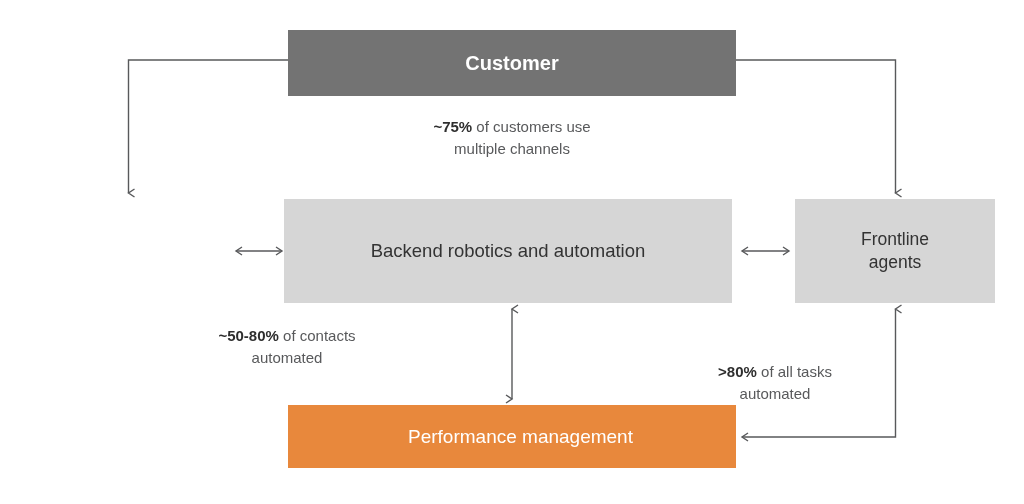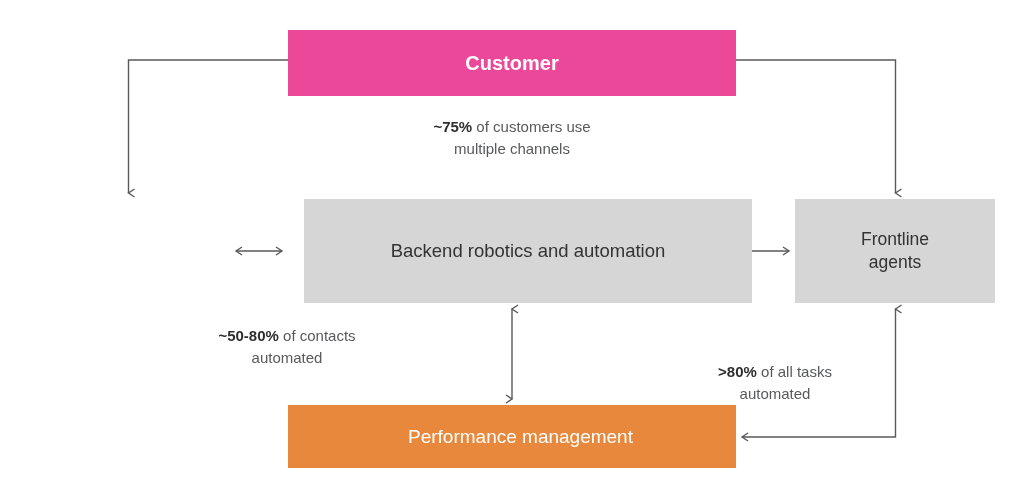--- a/index.html
+++ b/index.html
@@ -39,21 +39,21 @@
   }
   .node-label {
     display: block;
     padding: 0 8px;
   }
   .node-customer {
     left: 288px;
     top: 30px;
     width: 448px;
     height: 66px;
-    background: #ec4899;
+    background: #737373;
     color: #ffffff;
     font-size: 20px;
     font-weight: bold;
   }
   .node-performance {
     left: 288px;
     top: 405px;
     width: 448px;
     height: 63px;
     background: #e8883c;
@@ -68,21 +68,21 @@
     font-size: 17.5px;
     font-weight: normal;
   }
   .node-selfservice {
     left: 30px;
     top: 199px;
     width: 200px;
     height: 104px;
   }
   .node-backend {
-    left: 304px;
+    left: 284px;
     top: 199px;
     width: 448px;
     height: 104px;
     font-size: 18.5px;
   }
   .node-frontline {
     left: 795px;
     top: 199px;
     width: 200px;
     height: 104px;

